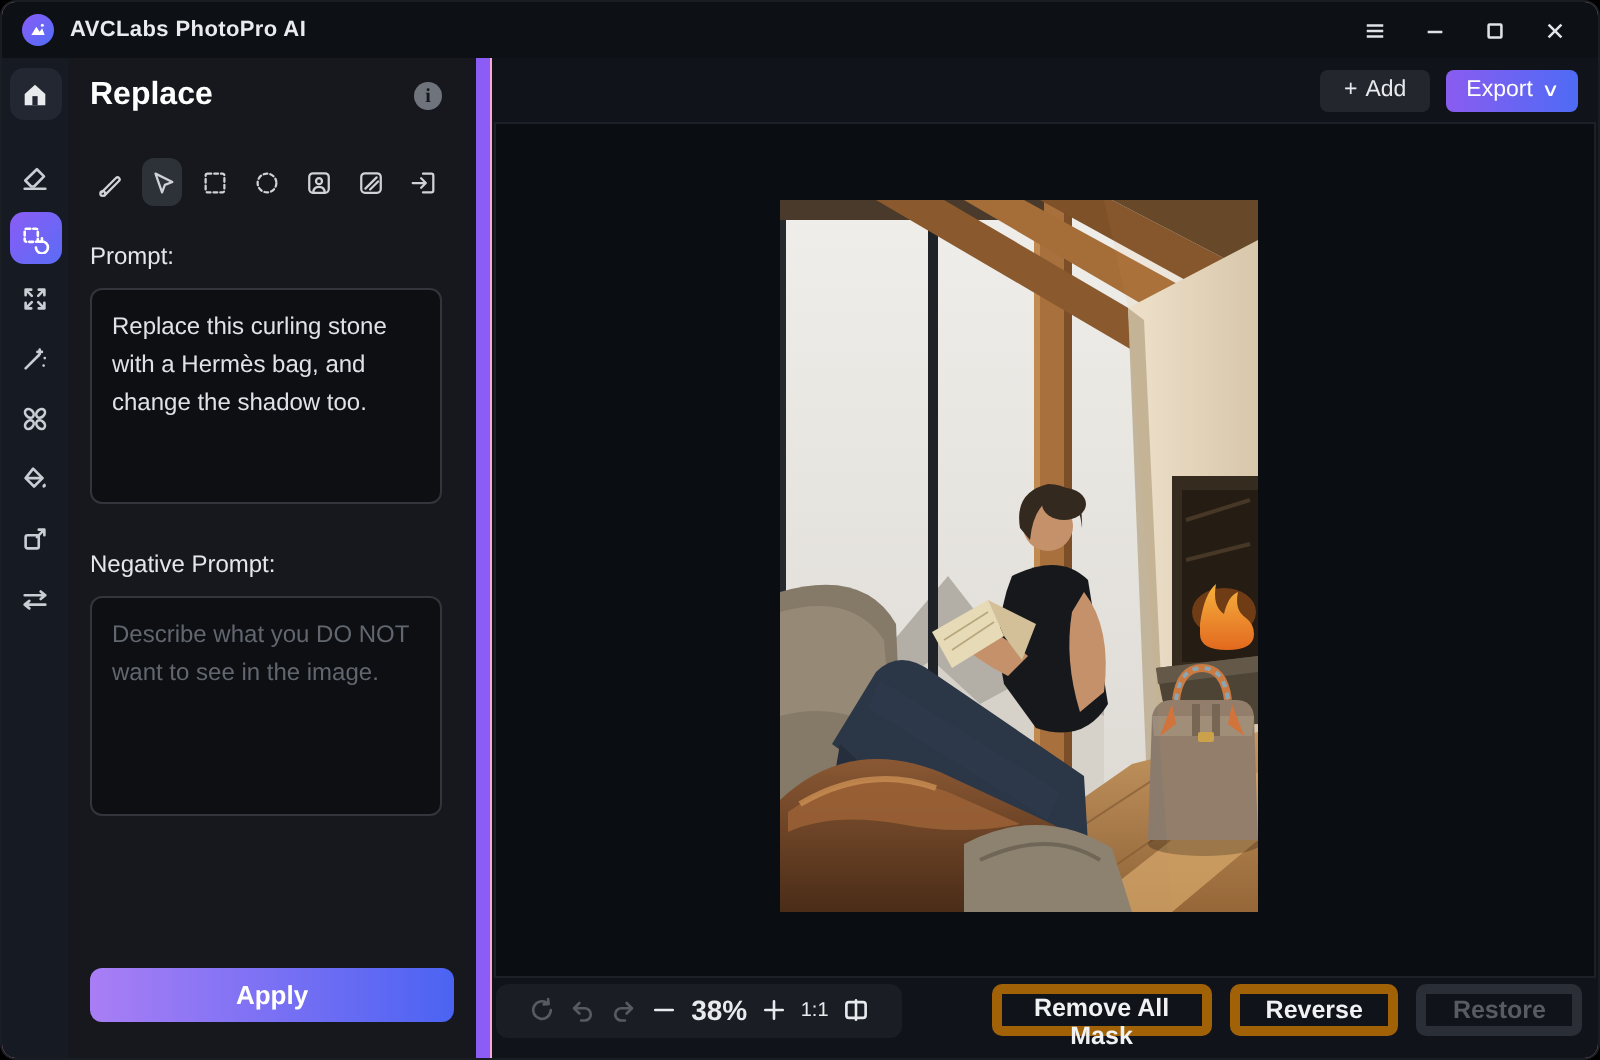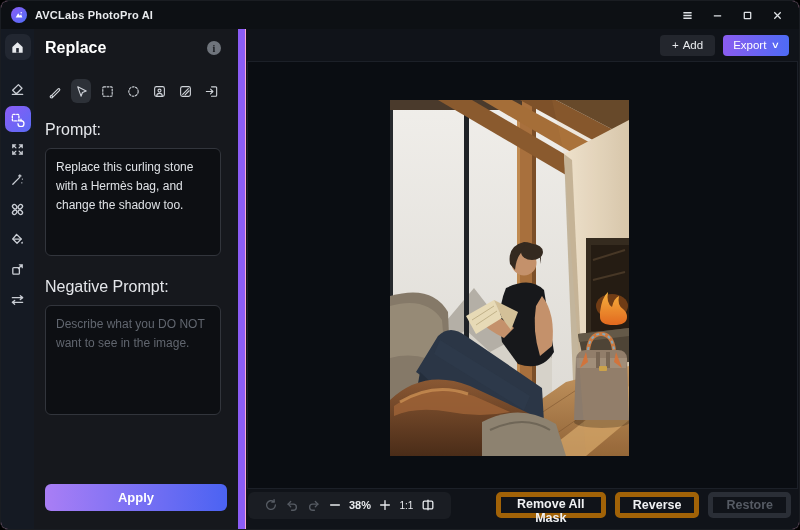--- a/index.html
+++ b/index.html
@@ -28,21 +28,21 @@
   .panel-head { display:flex; align-items:center; justify-content:space-between; margin-bottom:22px; }
   .panel-title { color:#fff; font-size:16px; font-weight:bold; }
   .info-icon { width:14px; height:14px; border-radius:50%; background:#6f747c; color:#16181d; font-size:10px; font-weight:bold; display:flex; align-items:center; justify-content:center; font-family:"Liberation Serif",serif; }
   .sec-row { display:flex; align-items:center; justify-content:space-between; margin-bottom:11px; }
   .sec-label { color:#e4e6ea; font-size:12px; }
   .gear-icon { color:#9aa0a8; font-size:13px; line-height:1; }
   .tools-row { display:flex; align-items:center; gap:6px; margin-bottom:18px; }
   .tool-btn { width:24px; height:24px; border-radius:6px; display:flex; align-items:center; justify-content:center; }
   .tool-btn.selected { background:#2d3138; }
   .tool-btn svg { width:15px; height:15px; stroke:#cfd3d9; stroke-width:1.2; fill:none; stroke-linecap:round; stroke-linejoin:round; }
-  .field-label { color:#e4e6ea; font-size:16px; margin-bottom:9px; }
+  .field-label { color:#e4e6ea; font-size:12px; margin-bottom:9px; }
   textarea { width:100%; background:#0d0f13; border:1px solid #32353c; border-radius:6px; color:#dfe2e6; font-size:12px; line-height:1.6; padding:9px 10px; resize:none; font-family:"Liberation Sans",sans-serif; outline:none; }
   textarea::placeholder { color:#61666f; }
   .ta-prompt { height:108px; margin-bottom:18px; }
   .ta-neg { height:110px; }
   .apply-btn { position:absolute; left:11px; right:11px; bottom:18px; height:27px; border:none; border-radius:6px; background:linear-gradient(90deg,#a97ef5,#4b63f2); color:#fff; font-size:13px; font-weight:bold; font-family:"Liberation Sans",sans-serif; cursor:pointer; }
 
   
   .main { position:absolute; left:245px; top:28px; right:0; bottom:0; background:#101319; }
   .main-header { position:absolute; left:0; top:0; right:0; height:32px; display:flex; align-items:center; justify-content:flex-end; gap:8px; padding-right:10px; }
   .add-btn { height:21px; padding:0 12px; background:#23262d; border:none; border-radius:4px; color:#e8eaed; font-size:11.5px; display:flex; align-items:center; gap:4px; font-family:"Liberation Sans",sans-serif; cursor:pointer; }
@@ -52,21 +52,21 @@
   .canvas { position:absolute; left:1px; top:32px; right:1px; bottom:40px; background:#0a0d12; border:1px solid #1c2028; }
   .photo { position:absolute; left:142px; top:38px; width:239px; height:356px; overflow:hidden; }
   .photo svg { display:block; }
 
   .bottom-bar { position:absolute; left:0; right:0; bottom:8px; height:32px; display:flex; align-items:center; padding:0 8px 0 2px; }
   .zoom-group { width:268px; height:27px; background:#1a1d23; border-radius:6px; display:flex; align-items:center; justify-content:space-between; padding:0 16px; margin-right:36px; }
   .zg-icon { display:flex; align-items:center; justify-content:center; }
   .zg-icon svg { width:14px; height:14px; fill:none; stroke-width:1.5; stroke-linecap:round; stroke-linejoin:round; }
   .dim svg { stroke:#565b63; }
   .lit svg { stroke:#e8eaed; }
-  .zoom-val { color:#e8eaed; font-size:11px; font-weight:bold; }
+  .zoom-val { color:#e8eaed; font-size:14px; font-weight:bold; }
   .ratio { color:#e8eaed; font-size:10px; font-weight:normal; }
   .bar-btn { height:26px; border-radius:5px; background:transparent; border:5px solid #a16207; color:#f0f1f3; font-size:12.5px; font-weight:bold; font-family:"Liberation Sans",sans-serif; padding:0 13px; margin-left:9px; cursor:pointer; }
   .bar-btn.disabled { border-color:#2a2e36; color:#565b64; }
 </style>
 </head>
 <body>
 
 <div class="app">
 
   <div class="titlebar">

